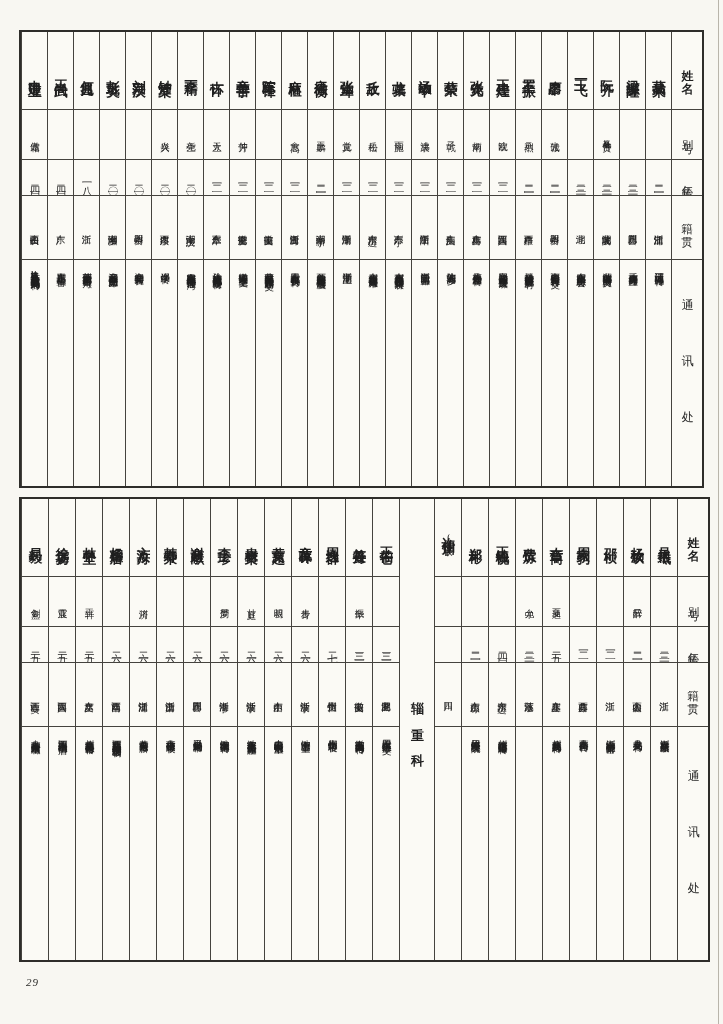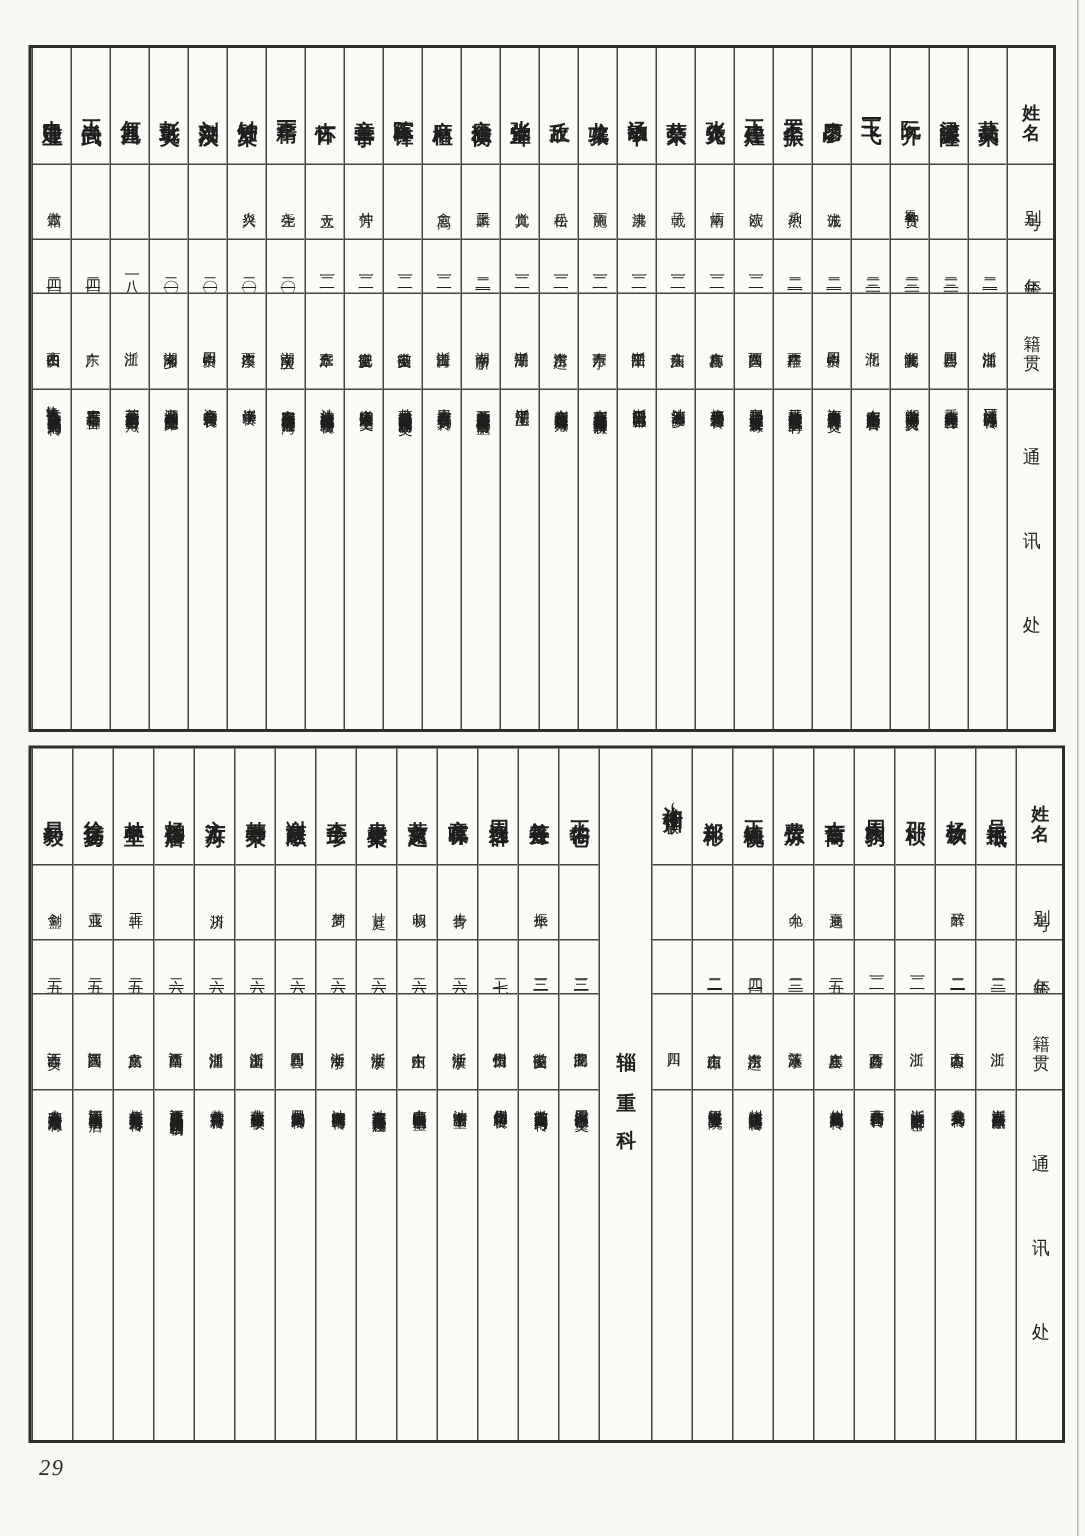--- a/index.html
+++ b/index.html
@@ -63,21 +63,21 @@
     width:34px;
     writing-mode:vertical-rl;text-orientation:upright;
     display:flex;align-items:center;justify-content:center;
     font-size:13px;font-weight:bold;letter-spacing:26px;
     border-left:1px solid #45433e;
   }
   .in-note{font-size:7.5px;letter-spacing:0;margin-top:1px;}
   .ln-note{display:block;font-size:7.5px;line-height:9px;letter-spacing:0;}
   .page-number{
     position:absolute;left:26px;bottom:36px;
-    font-size:15px;color:#2a2a28;letter-spacing:1px;font-style:italic;
+    font-size:11px;color:#2a2a28;letter-spacing:1px;font-style:italic;
   }
 </style>
 </head>
 <body>
 
 <div class="page">
 
   <div class="tbl-wrap">
     <div class="grid" id="grid-top" style="--cw:25px;--ah:226px">
         <div class="col header-col">

